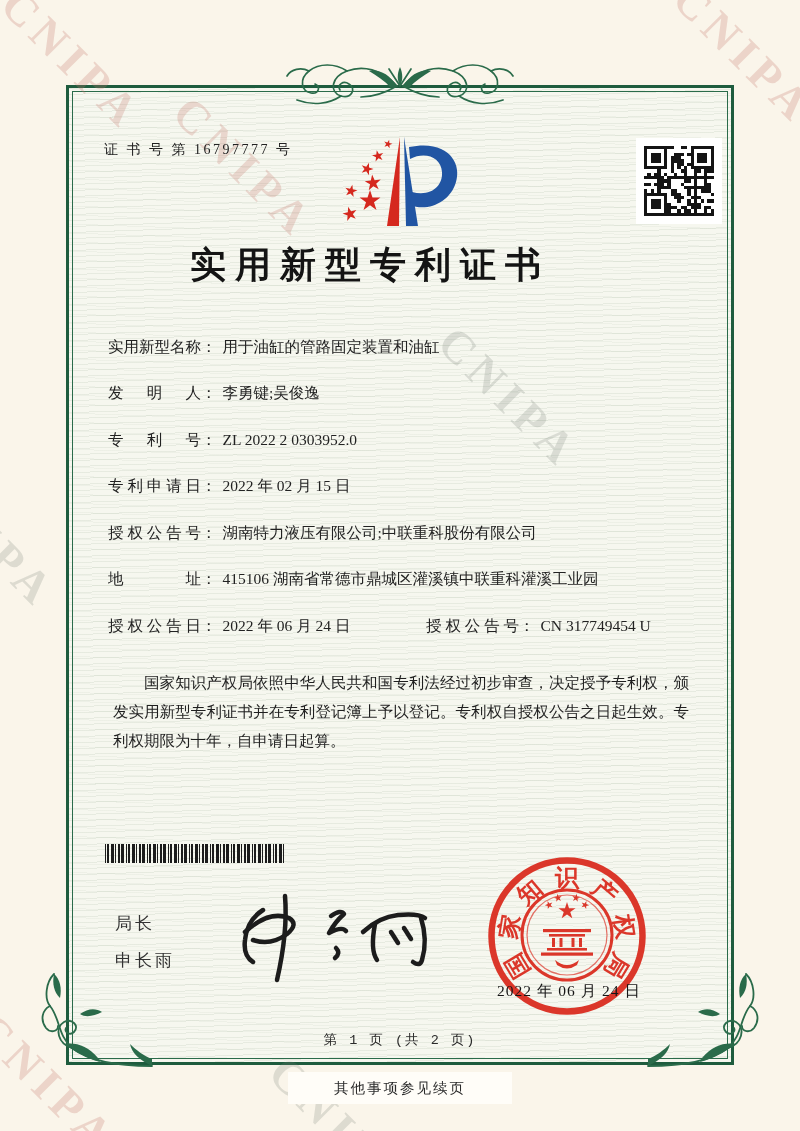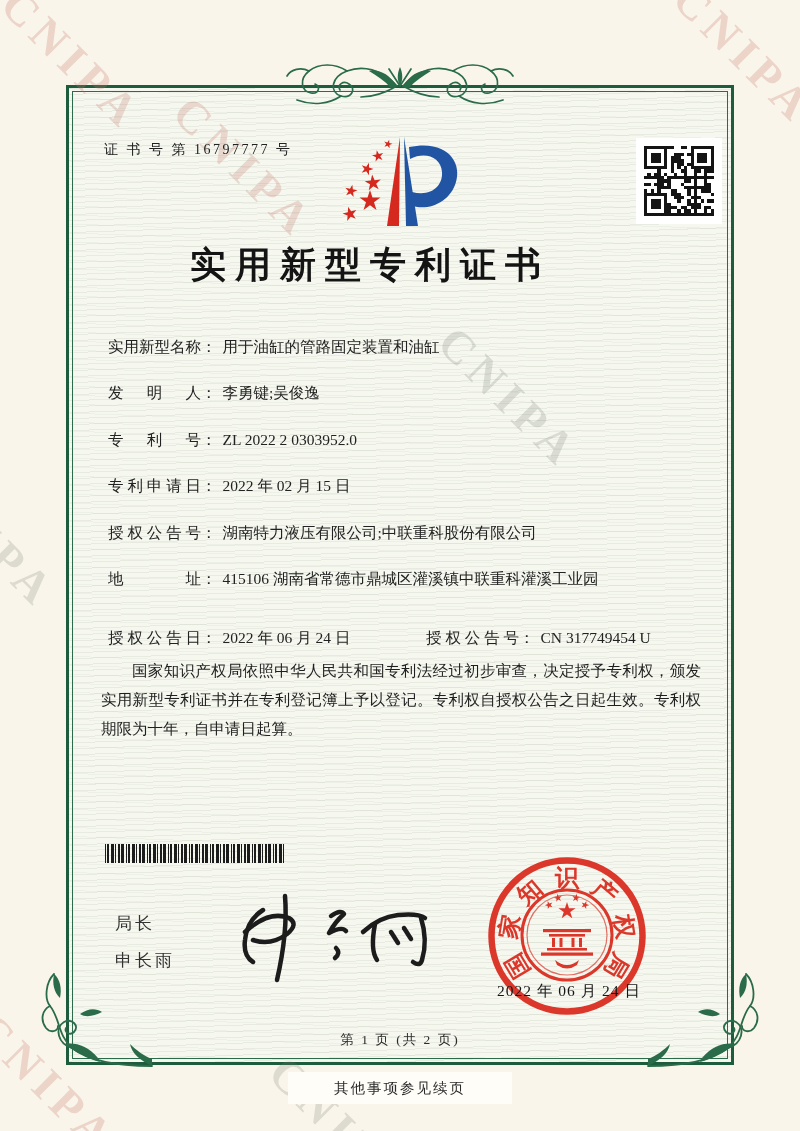--- a/index.html
+++ b/index.html
@@ -49,43 +49,43 @@
   }
   .fields{position:absolute;left:108px;top:337px;width:600px;font-size:15.5px;}
   .frow{position:absolute;left:0;white-space:nowrap;}
   .frow .flabel{
     display:inline-block;width:93px;text-align:justify;text-align-last:justify;
     vertical-align:top;color:#222;
   }
   .frow .fcolon{display:inline-block;margin-right:6px;color:#222;}
   .frow .fvalue{color:#222;}
   .r1{top:0px;} .r2{top:46px;} .r3{top:93px;} .r4{top:139px;}
-  .r5{top:186px;} .r6{top:232px;} .r7{top:291px;}
+  .r5{top:186px;} .r6{top:232px;} .r7{top:279px;}
   .pair2{position:absolute;left:318px;top:0;}
   .body-text{
     position:absolute;left:97px;top:652px;width:608px;
     font-size:15.5px;line-height:29px;color:#1f1f1f;text-align:justify;
   }
-  .body-text p{margin:4px;text-indent:2em;}
+  .body-text p{margin:16px;text-indent:2em;}
   
   .barcode{position:absolute;left:105px;top:844px;width:200px;height:19px;display:flex;align-items:stretch;}
   .barcode .bar{background:#1c1c1c;}
   .barcode .sp{background:transparent;}
   
   .sig-title{position:absolute;left:115px;top:912px;font-size:17px;letter-spacing:3px;
     font-family:"Liberation Sans","DejaVu Sans",sans-serif;color:#333;}
   .sig-name{position:absolute;left:115px;top:949px;font-size:17px;letter-spacing:3px;
     font-family:"Liberation Sans","DejaVu Sans",sans-serif;color:#333;}
   .sig-script{position:absolute;left:233px;top:890px;}
   
   .seal{position:absolute;left:482px;top:851px;opacity:.93;}
   .seal-date{position:absolute;left:497px;top:981px;font-size:15.5px;letter-spacing:1px;
     color:#151515;z-index:4;white-space:nowrap;}
   .page-no{position:absolute;left:0;top:1031px;width:800px;text-align:center;
-    font-size:13.5px;letter-spacing:2px;color:#2b2b2b;}
+    font-size:13.5px;letter-spacing:2px;color:#2b2b2b;font-family:Liberation Mono, monospace;}
   
   .orn-top{position:absolute;left:285px;top:59px;z-index:3;}
   .orn-bl{position:absolute;left:34px;top:966px;z-index:3;}
   .orn-br{position:absolute;left:646px;top:966px;z-index:3;transform:scaleX(-1);}
   
   .cont-note{
     position:absolute;left:288px;top:1072px;width:224px;height:32px;background:#fffdf8;
     z-index:3;display:flex;align-items:center;justify-content:center;
     font-size:14.5px;letter-spacing:2px;color:#2b2b2b;
   }

